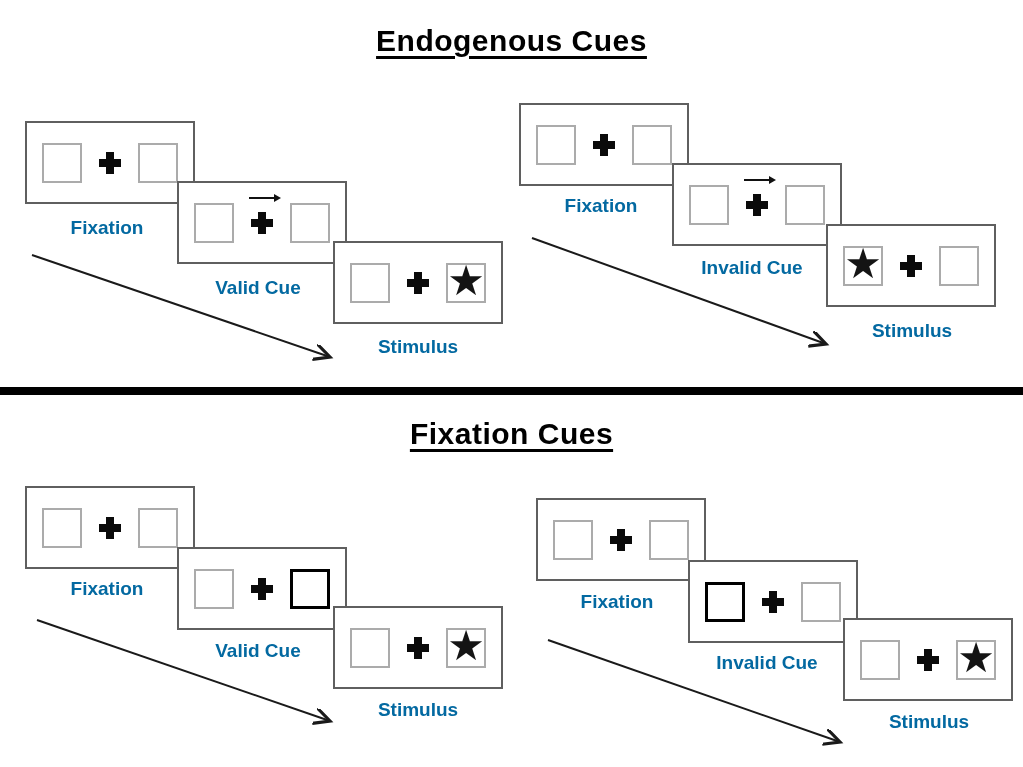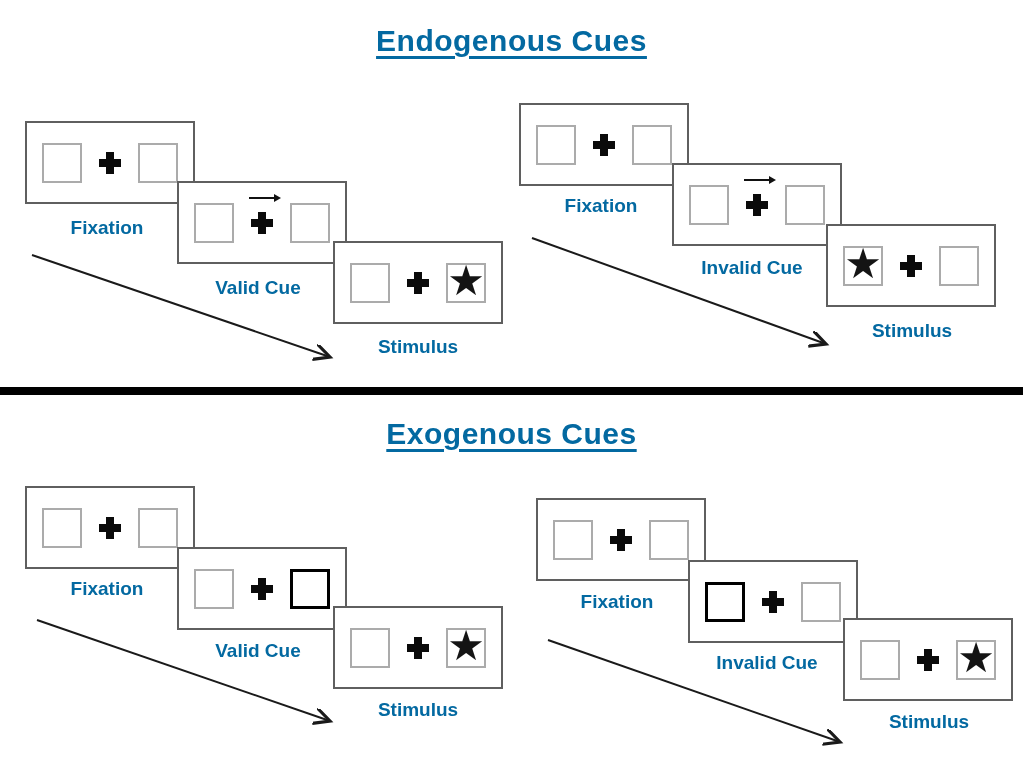--- a/index.html
+++ b/index.html
@@ -7,21 +7,21 @@
     position:relative;
     width:1023px;height:767px;
     background:#ffffff;
     font-family:"Liberation Sans", sans-serif;
     overflow:hidden;
   }
   .section-title{
     position:absolute;left:0;width:100%;
     text-align:center;
     font-size:30px;font-weight:bold;
-    color:#0369a1;
+    color:#000000;
     text-decoration:underline;
     text-underline-offset:5px;
     text-decoration-thickness:3px;
     letter-spacing:0.5px;
   }
   .panel{
     position:absolute;
     width:170px;height:83px;
     box-sizing:border-box;
     background:#ffffff;
@@ -74,21 +74,21 @@
     pointer-events:none;
   }
 </style>
 </head>
 <body>
 
 <div id="canvas">
 
   <div class="section-title" style="top:24px;">Endogenous Cues</div>
   <div class="divider"></div>
-  <div class="section-title" style="top:417px;">Exogenous Cues</div>
+  <div class="section-title" style="top:417px;">Fixation Cues</div>
 
   <div class="panel" style="left:25px;top:121px;">
     <div class="box"></div>
     <div class="plus-wrap">
         <div class="plus"></div>
       </div>
     <div class="box"></div>
   </div>
   <div class="panel" style="left:177px;top:181px;">
     <div class="box"></div>

